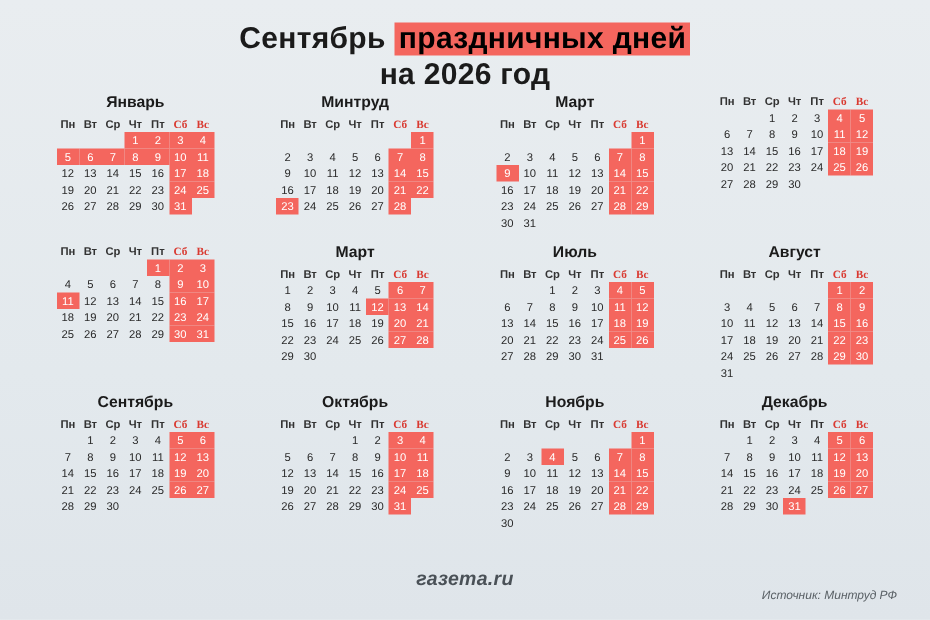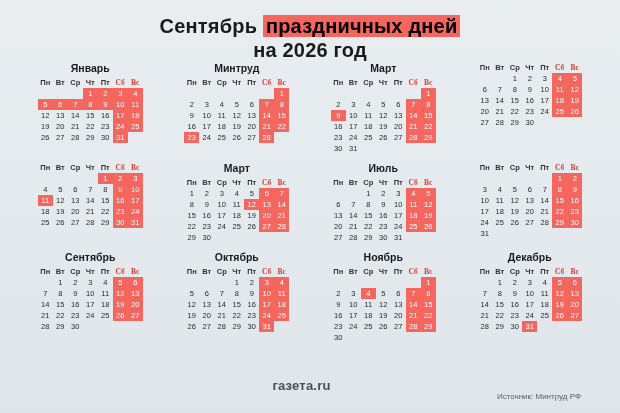--- a/index.html
+++ b/index.html
@@ -84,23 +84,24 @@
   table.cal td.hol {
     background: #f4665e;
     color: #ffffff;
   }
   table.cal td.empty {
     color: transparent;
   }
   .footer {
     position: absolute;
     left: 0;
-    right: 17px;
+    right: 0;
     bottom: 6px;
     height: 28px;
+    font-style: italic;
   }
   .brand {
     position: absolute;
     left: 0;
     right: 0;
     bottom: 14px;
     text-align: center;
     font-size: 13px;
     font-weight: bold;
     color: #4a5157;
@@ -567,20 +568,21 @@
               <td class="">29</td>
               <td class="">30</td>
               <td class="">31</td>
               <td class="empty"></td>
               <td class="empty"></td>
             </tr>
           </tbody>
         </table>
       </div>
       <div class="month">
+        <div class="month-name">Август</div>
         <table class="cal">
           <thead>
             <tr>
               <th>Пн</th>
               <th>Вт</th>
               <th>Ср</th>
               <th>Чт</th>
               <th>Пт</th>
               <th class="we">Сб</th>
               <th class="we">Вс</th>

